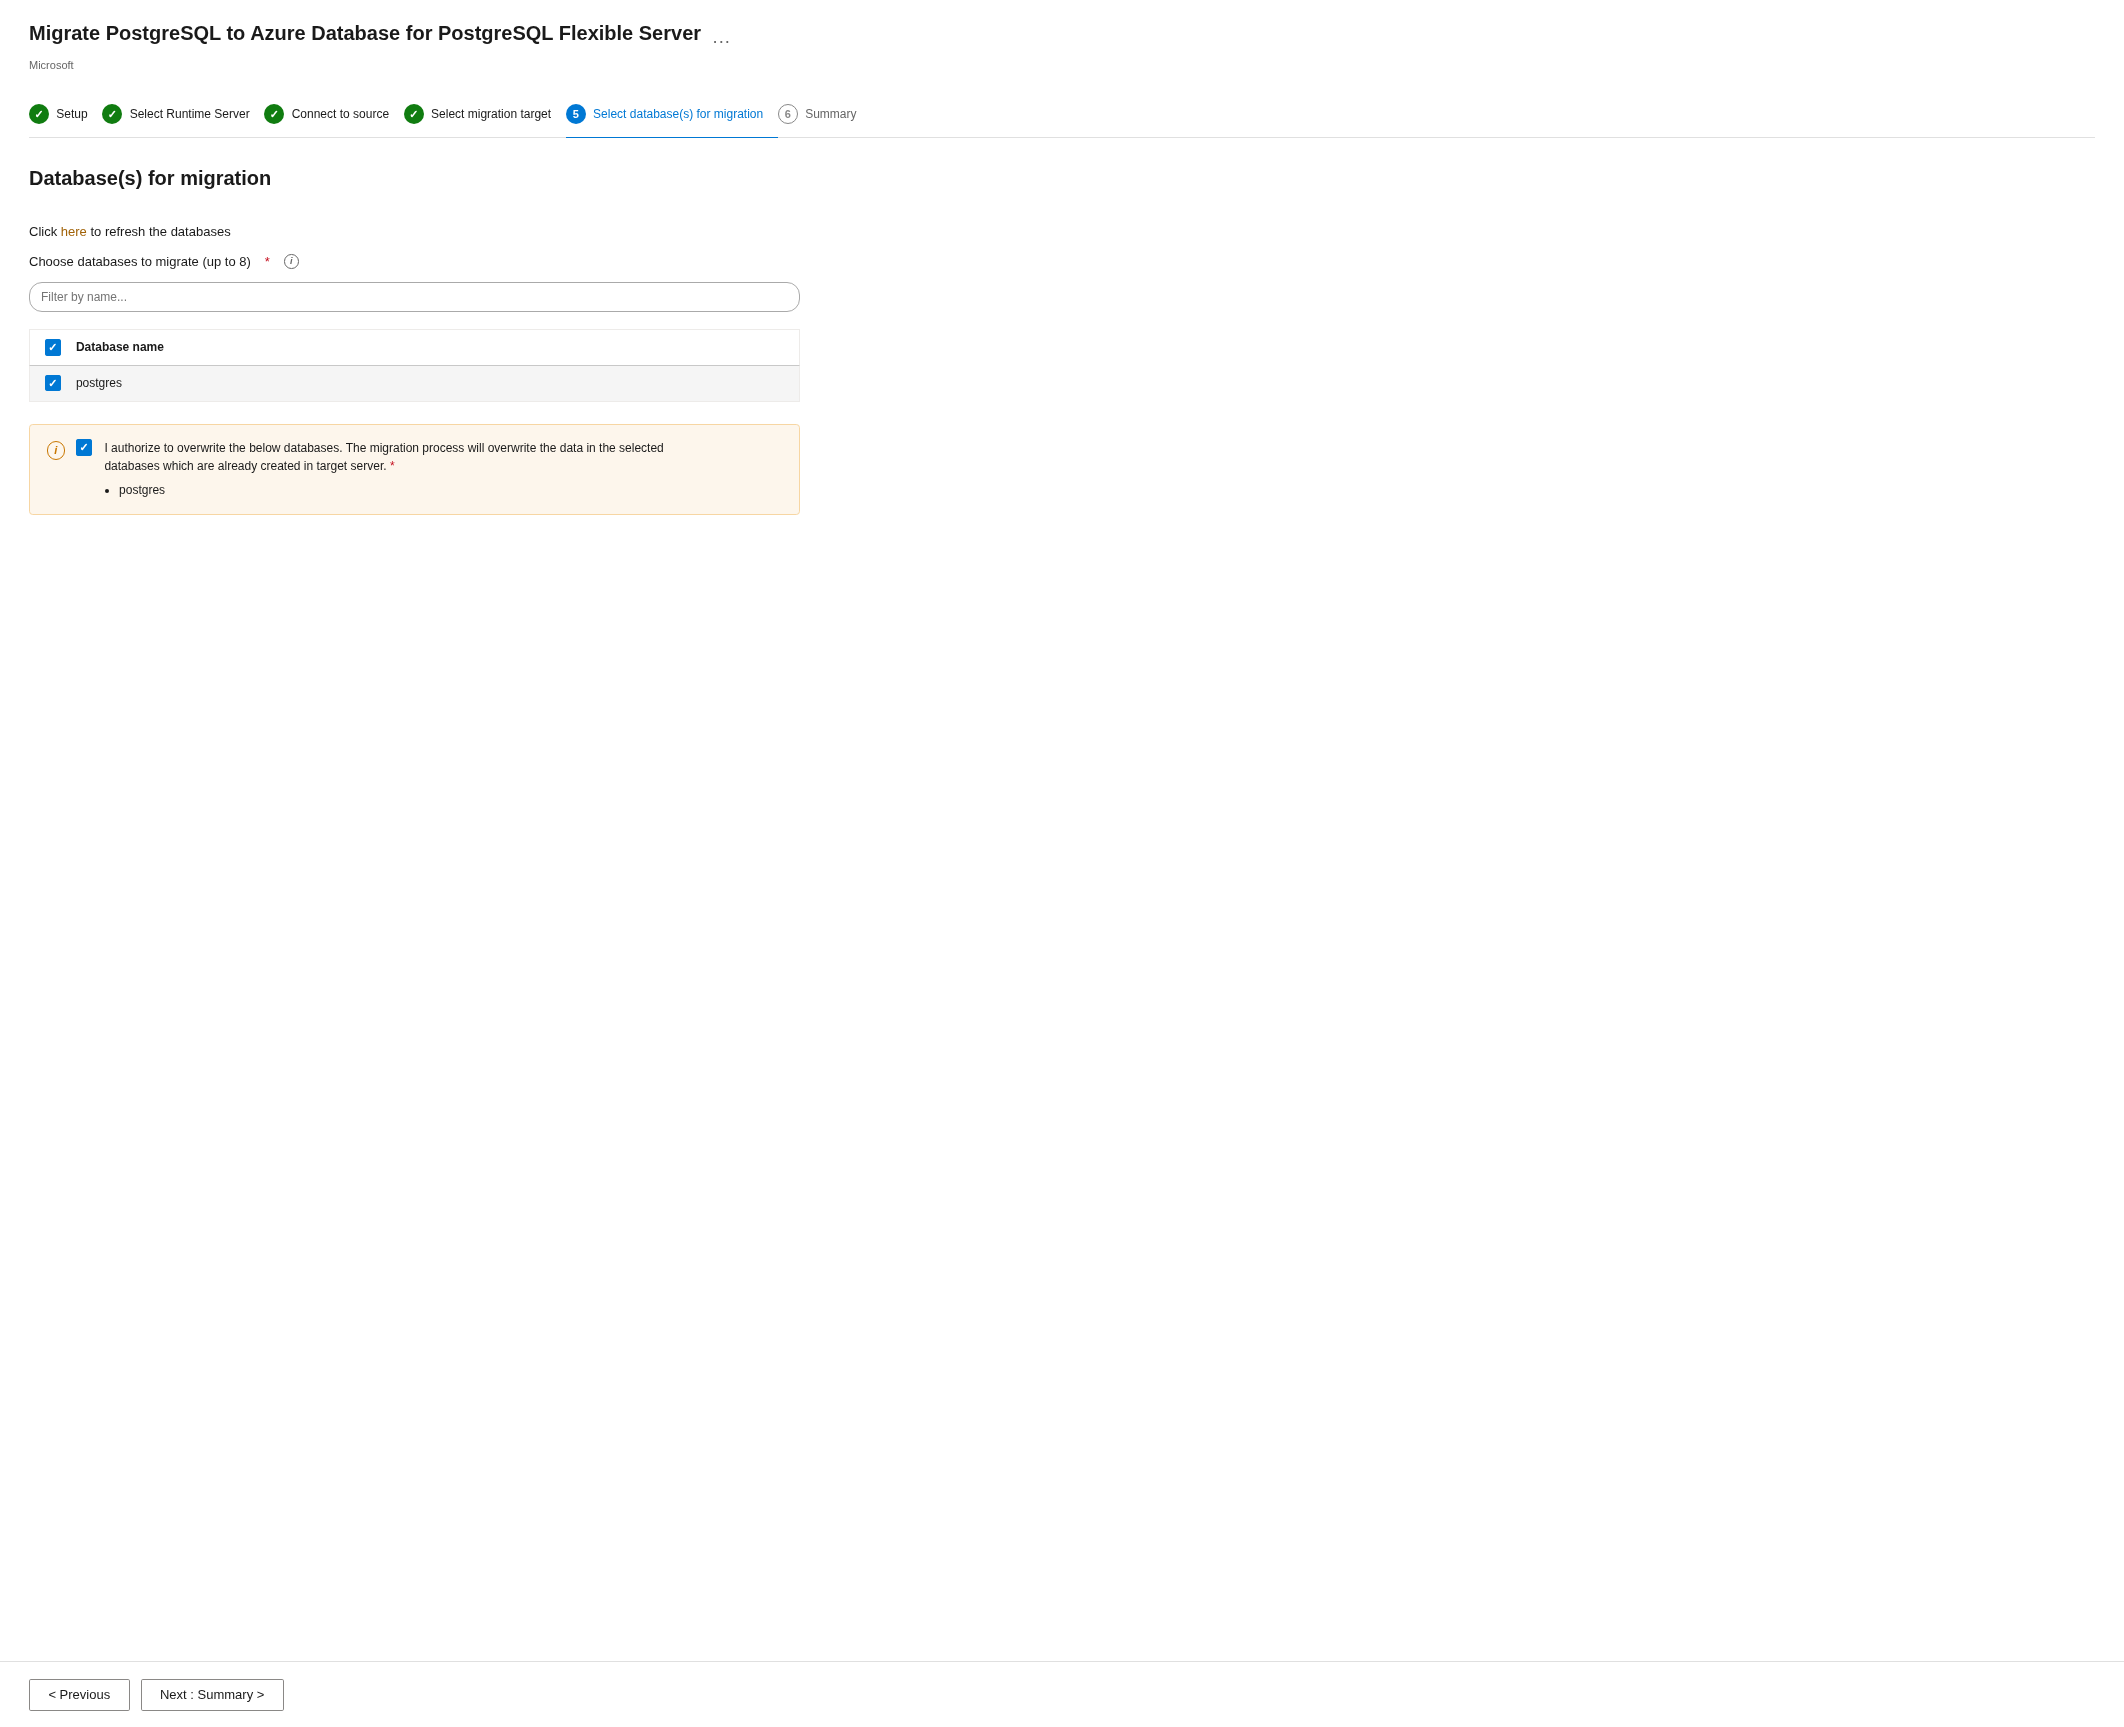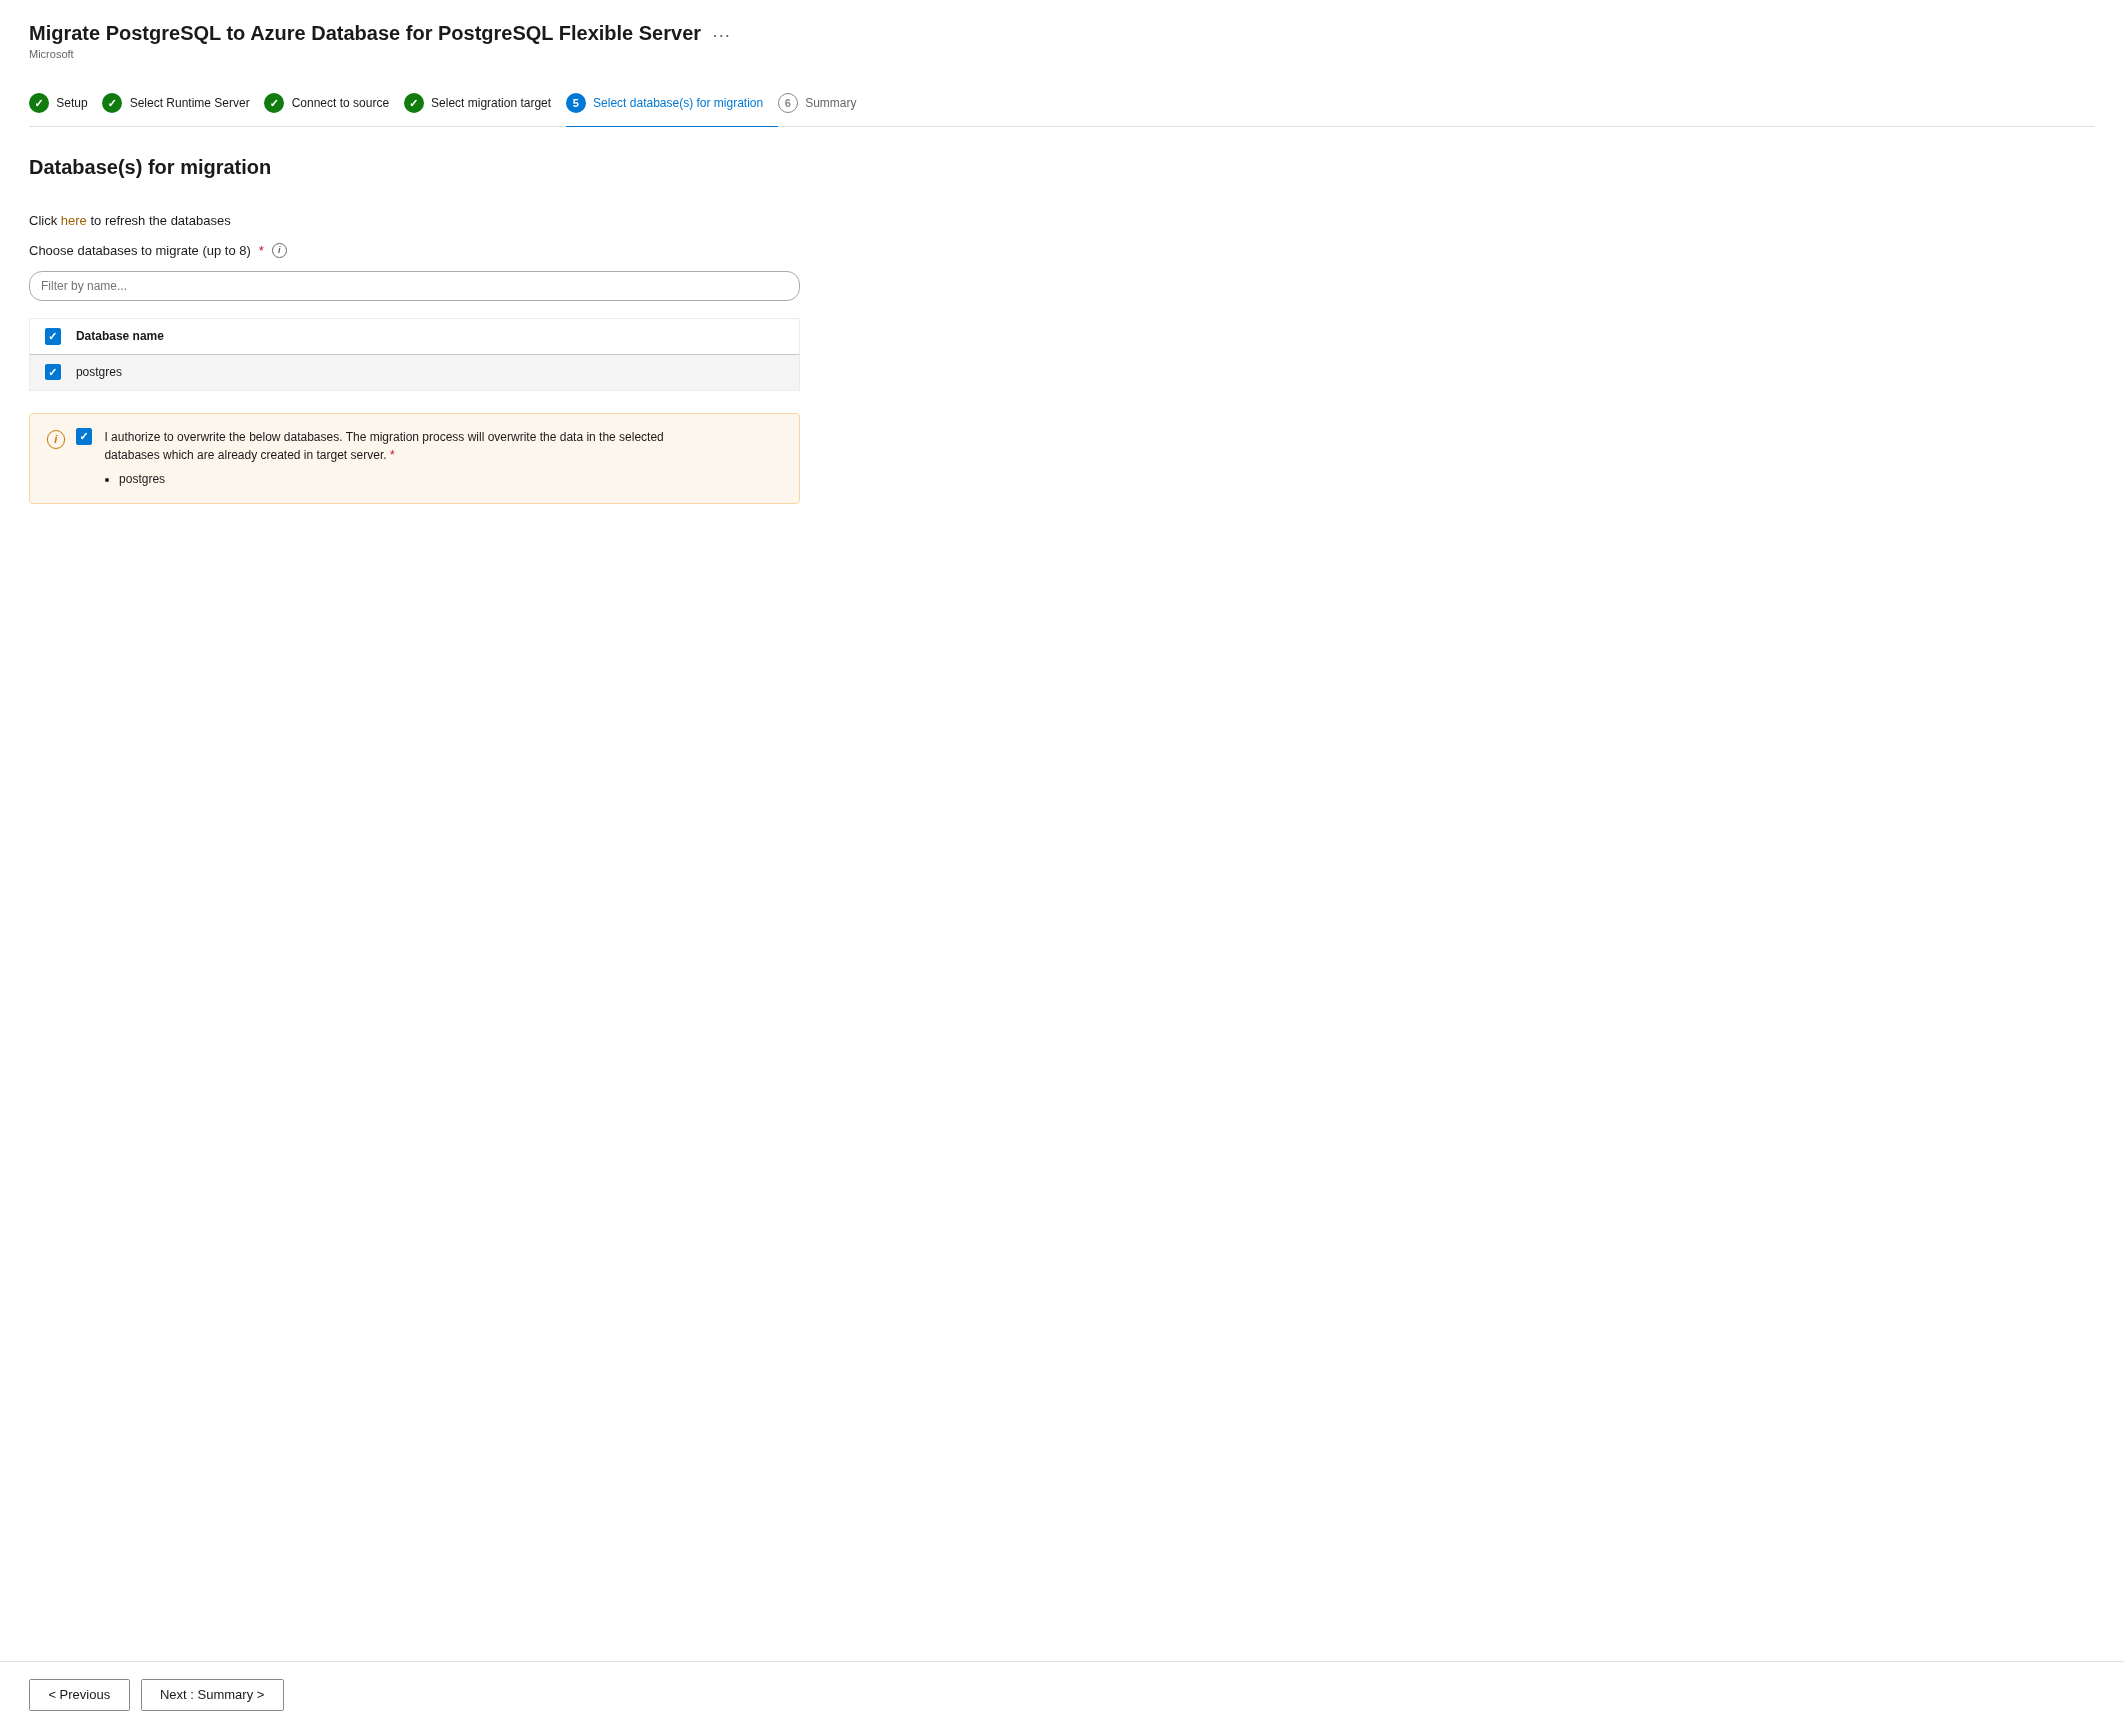--- a/index.html
+++ b/index.html
@@ -16,21 +16,21 @@
       flex: 1;
       padding: 22px 29px 29px 29px;
     }
     .page-header {
       margin-bottom: 22px;
     }
     .page-title {
       font-size: 20px;
       font-weight: 600;
       color: #1a1a1a;
-      margin-bottom: 3px;
+      margin-bottom: 14px;
     }
     .page-subtitle {
       font-size: 11px;
       color: #666;
     }
     .more-options {
       font-size: 18.4px;
       color: #666;
       cursor: pointer;
       margin-left: 11px;
@@ -111,21 +111,21 @@
     .refresh-link {
       color: #a16207;
       cursor: pointer;
       text-decoration: none;
     }
     .choose-label {
       margin-bottom: 13px;
       font-size: 13px;
       display: flex;
       align-items: center;
-      gap: 8px;
+      gap: 14px;
     }
     .required-star {
       color: #c50f1f;
     }
     .info-icon {
       display: inline-flex;
       align-items: center;
       justify-content: center;
       width: 14.7px;
       height: 14.7px;

